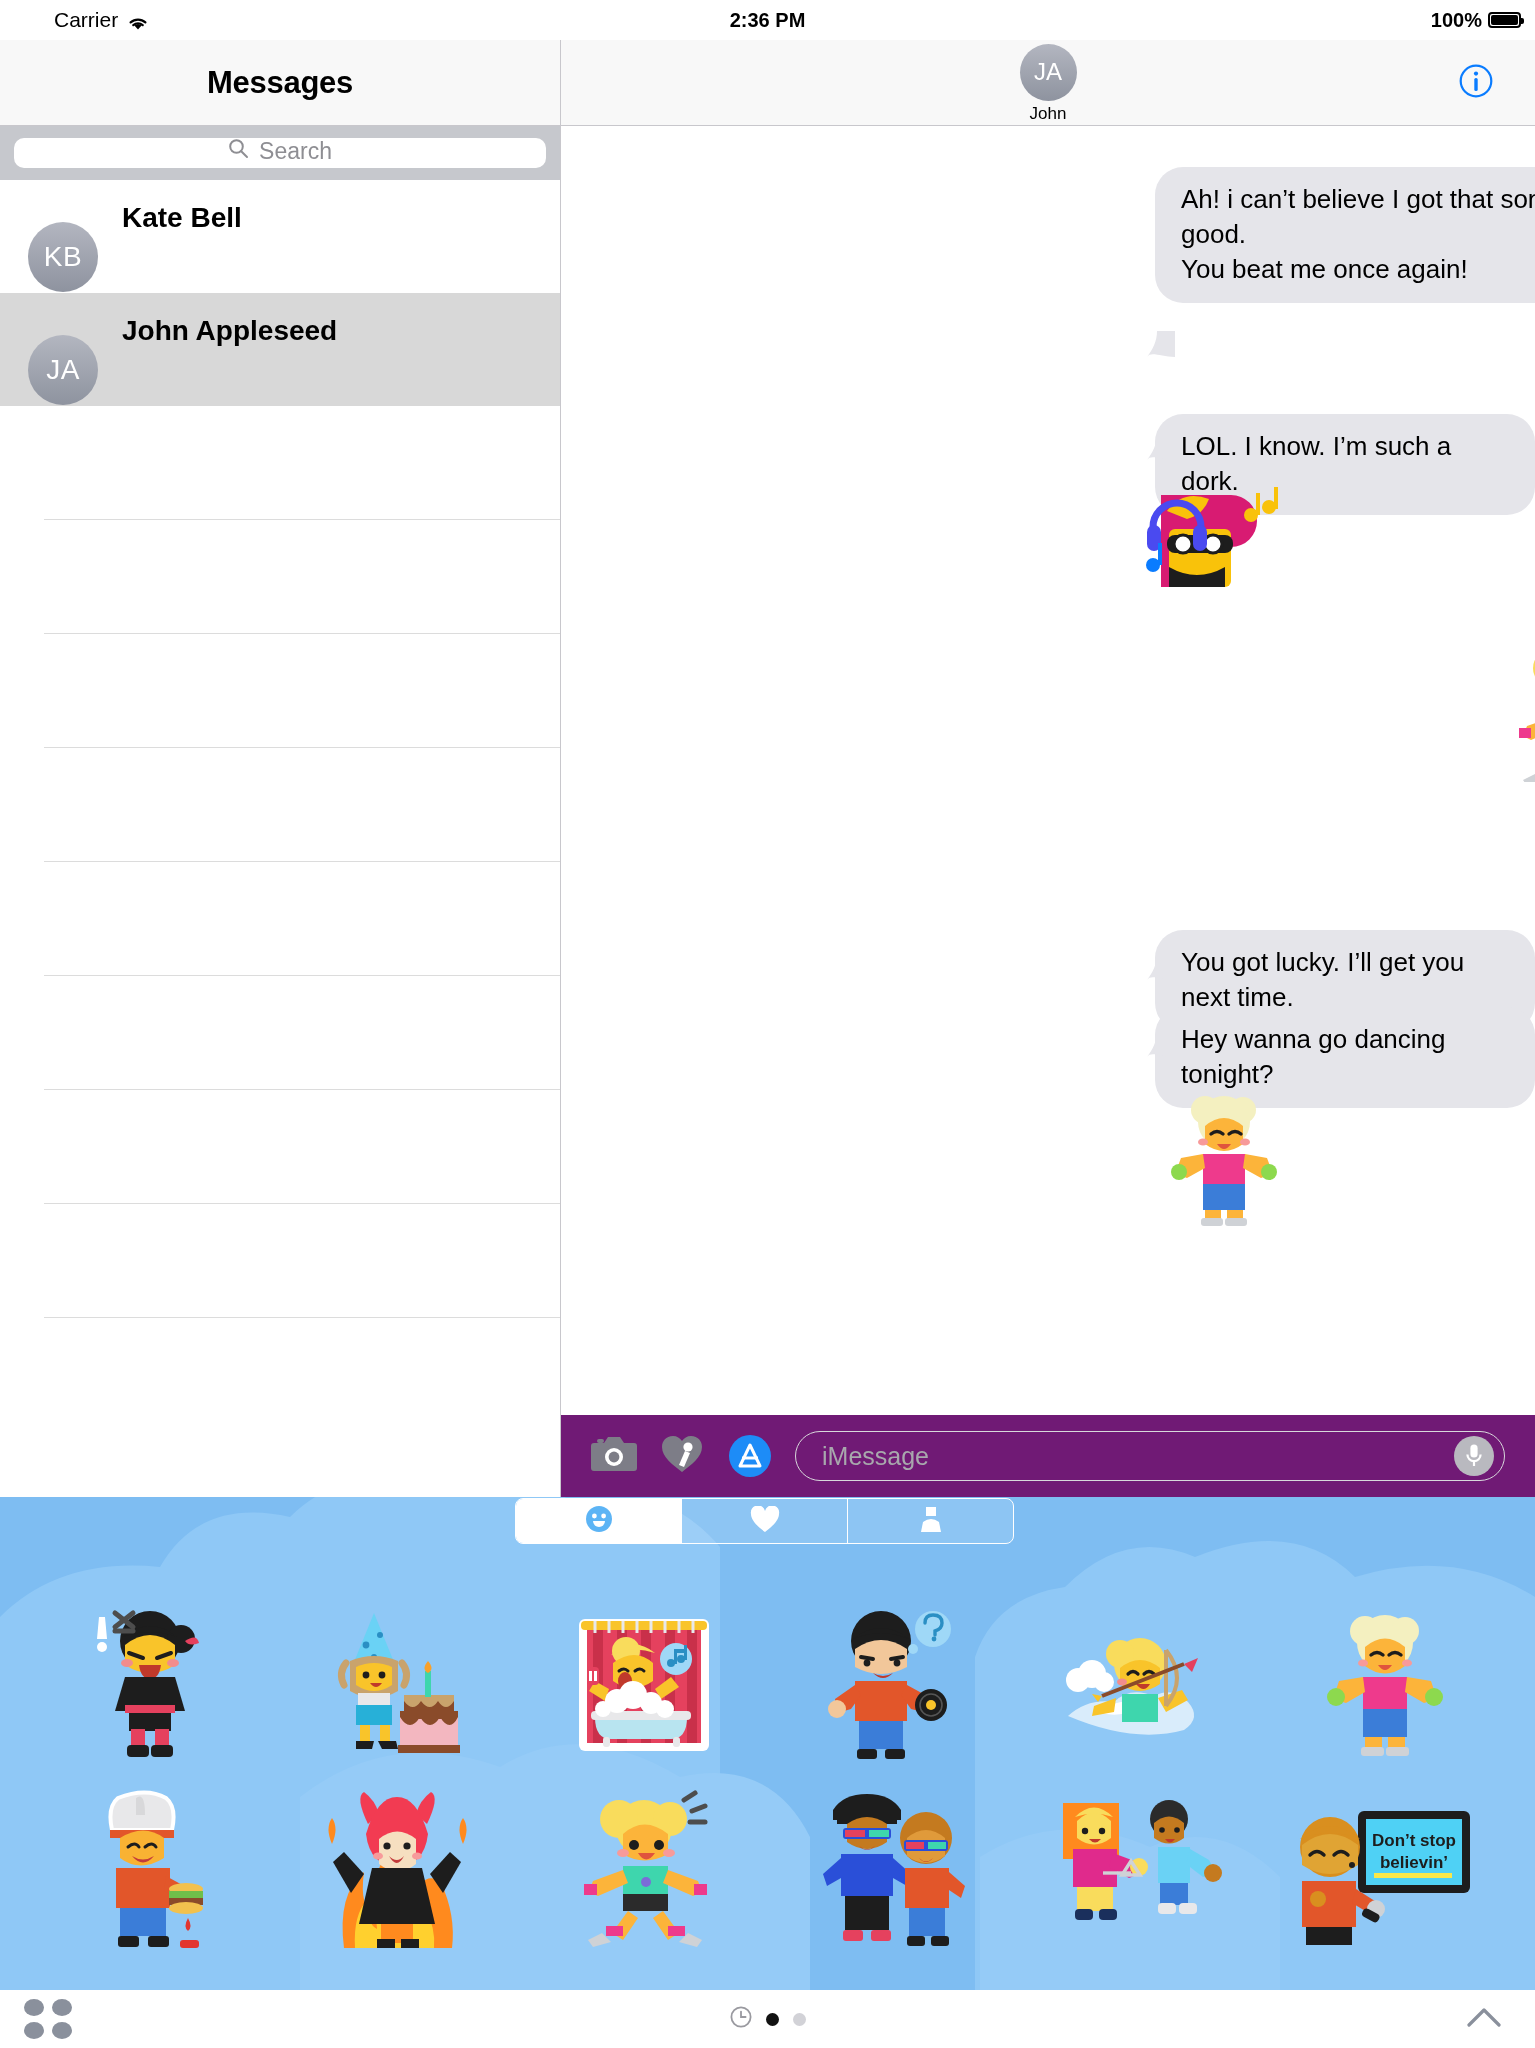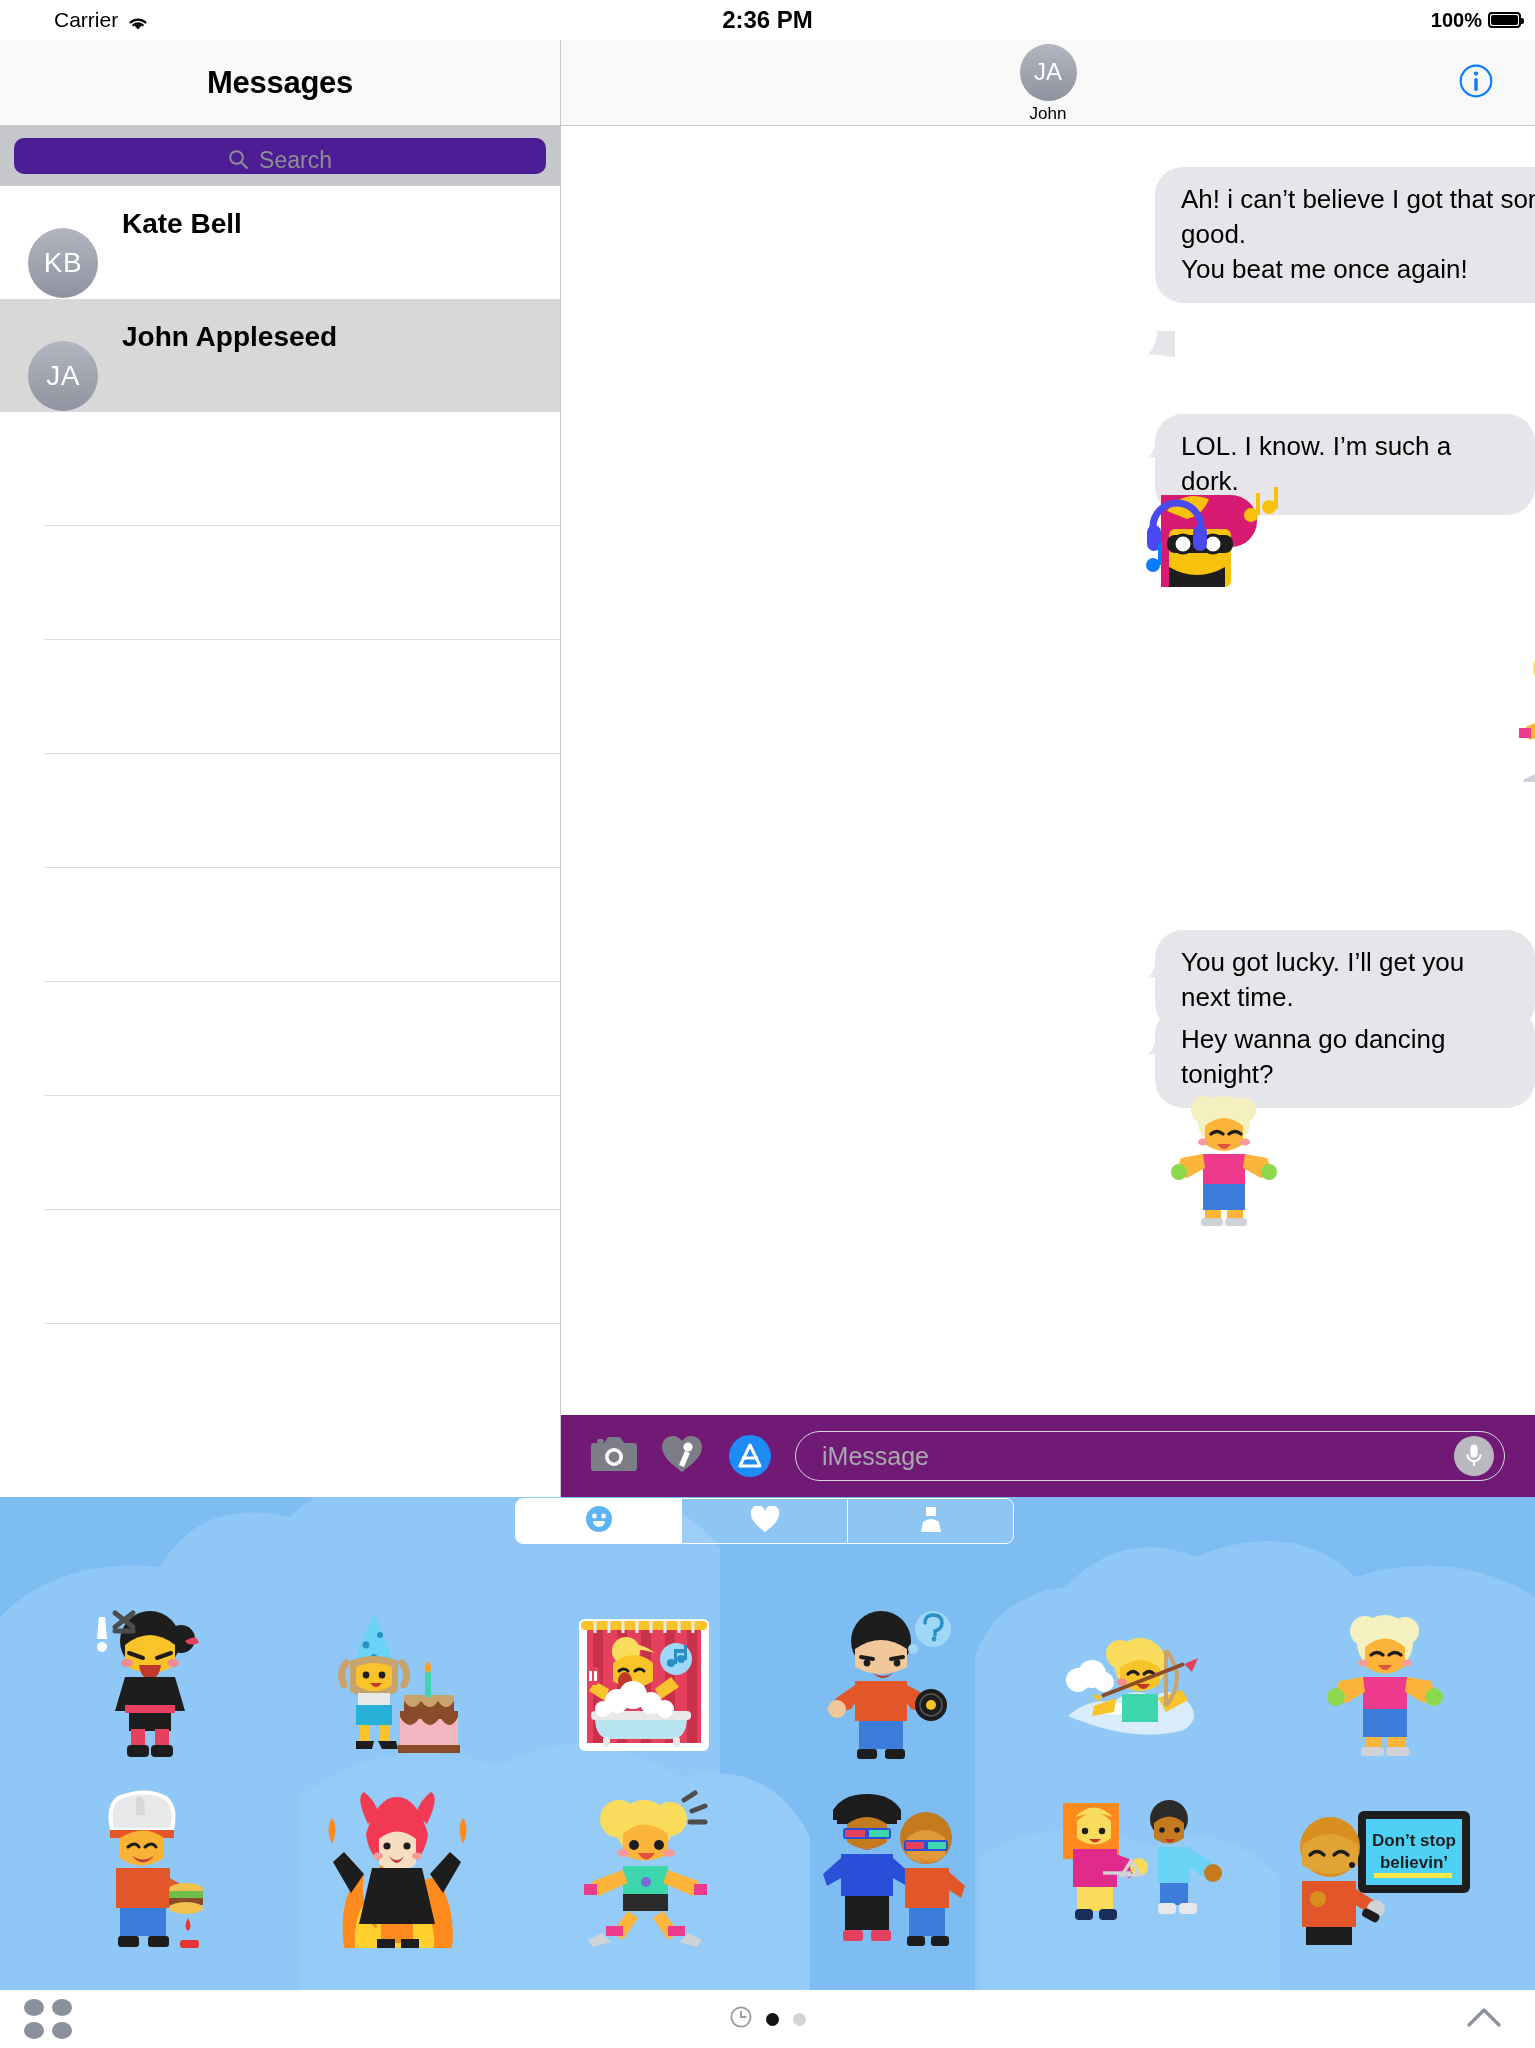--- a/index.html
+++ b/index.html
@@ -11,38 +11,38 @@
   }
   .app{position:absolute;inset:0;display:flex;flex-direction:column;}
 
   
   .top{position:relative;height:1497px;display:flex;flex-direction:column;}
 
   
   .statusbar{height:40px;display:flex;align-items:center;
     font-size:21px;color:#000;position:relative;flex:0 0 40px;}
   .sb-left{position:absolute;left:14px;display:flex;align-items:center;gap:9px;margin-left:40px;}
-  .sb-center{position:absolute;left:0;right:0;text-align:center;font-weight:bold;font-size:24px;}
+  .sb-center{position:absolute;left:0;right:0;text-align:center;font-weight:bold;font-size:20px;}
   .sb-right{position:absolute;right:14px;display:flex;align-items:center;gap:6px;font-weight:bold;font-size:20px;}
   .wifi{display:inline-block;width:22px;height:16px;position:relative;}
   .battery{width:33px;height:16px;border:2px solid #000;border-radius:4px;position:relative;box-sizing:border-box;}
   .battery::after{content:"";position:absolute;right:-5px;top:4px;width:3px;height:6px;background:#000;border-radius:0 2px 2px 0;}
   .battery i{position:absolute;left:1px;top:1px;bottom:1px;width:27px;background:#000;border-radius:2px;display:block;}
 
   .split{flex:1;display:flex;min-height:0;}
 
   
   .sidebar{width:560px;flex:0 0 560px;background:#ffffff;
     border-right:1px solid #c8c7cc;display:flex;flex-direction:column;position:relative;}
   .sb-navbar{height:85px;background:#f8f8f8;display:flex;align-items:center;
     justify-content:center;border-bottom:1px solid #c8c7cc;flex:0 0 85px;}
   .sb-title{font-size:31px;font-weight:bold;color:#000;letter-spacing:-0.3px;}
   .search-wrap{background:#c6c8cd;padding:12px 14px;flex:0 0 auto;}
-  .search-field{background:#4c1d95;border-radius:10px;height:36px;display:flex;
-    align-items:flex-end;justify-content:center;gap:10px;}
+  .search-field{background:#ffffff;border-radius:10px;height:30px;display:flex;
+    align-items:flex-start;justify-content:center;gap:10px;}
   .search-ph{color:#8e8e93;font-size:23px;}
   .conv-list{flex:1;overflow:hidden;background:#fff;position:relative;}
   .conv-row{height:113px;display:flex;align-items:flex-start;padding:20px 0 0 28px;
     box-sizing:border-box;position:relative;}
   .conv-row.selected{background:#d8d8d8;}
   .conv-row .avatar{width:70px;height:70px;border-radius:50%;
     background:linear-gradient(180deg,#b3b6c0 0%,#8e939f 100%);
     color:#fff;display:flex;align-items:center;justify-content:center;
     font-size:28px;letter-spacing:0.5px;flex:0 0 70px;margin-top:22px;}
   .conv-row .cname{font-size:28px;font-weight:bold;color:#000;margin-left:24px;margin-top:2px;}

